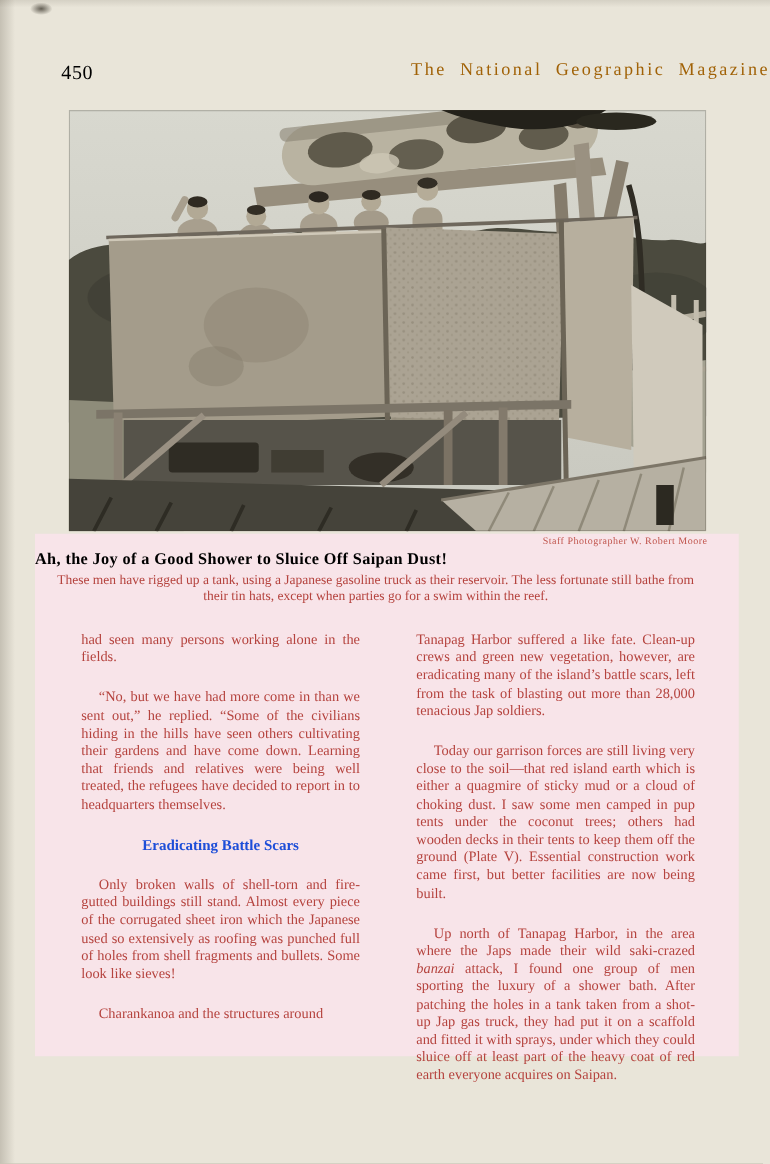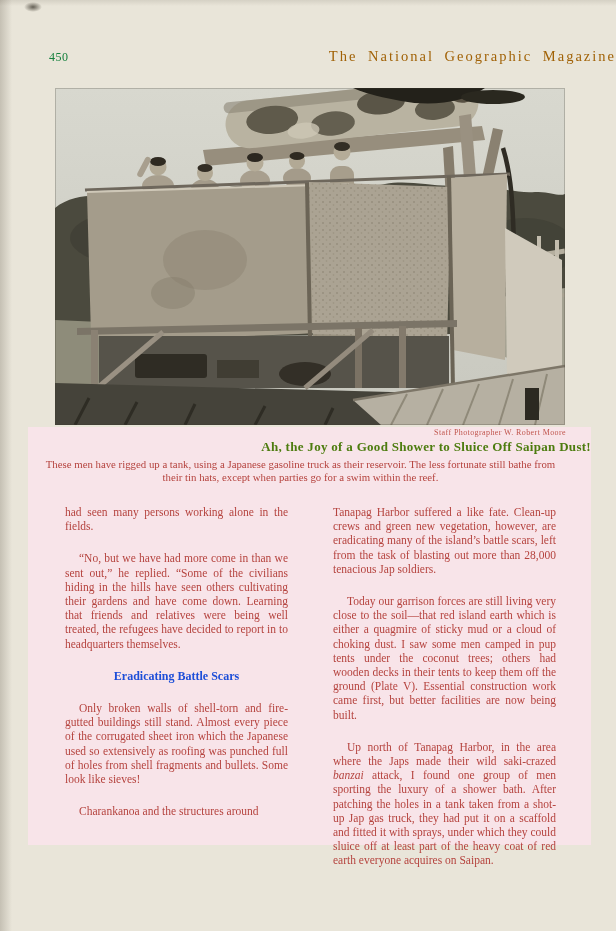--- a/index.html
+++ b/index.html
@@ -7,29 +7,29 @@
     position:relative;width:616px;height:931px;margin:0 auto;
     background:#e9e5d9;overflow:hidden;
     font-family:"Liberation Serif","DejaVu Serif",serif;
   }
   .edge-left{position:absolute;left:0;top:0;bottom:0;width:12px;
     background:linear-gradient(90deg,rgba(70,62,48,.22),rgba(70,62,48,0));pointer-events:none;}
   .edge-top{position:absolute;left:0;top:0;right:0;height:6px;
     background:linear-gradient(180deg,rgba(70,62,48,.12),rgba(70,62,48,0));pointer-events:none;}
   .smudge{position:absolute;left:24px;top:2px;width:18px;height:10px;border-radius:50%;
     background:radial-gradient(closest-side,rgba(55,50,40,.75),rgba(55,50,40,0));}
-  .page-number{position:absolute;left:49px;top:50px;font-size:12px;color:#15803d;letter-spacing:.5px;}
+  .page-number{position:absolute;left:49px;top:50px;font-size:16px;color:#000000;letter-spacing:.5px;}
   .mag-title{position:absolute;left:0;right:0;top:48px;text-align:right;
     font-size:14.5px;color:#a16207;letter-spacing:2px;word-spacing:5px;}
   .photo{position:absolute;left:55px;top:88px;width:510px;height:337px;box-shadow:0 0 0 1px rgba(58,54,44,.25) inset;}
   .photo svg{display:block;width:100%;height:100%;}
   .panel{position:absolute;left:28px;top:427px;width:563px;height:418px;background:#f8e4e9;}
   .credit{position:absolute;top:1px;right:25px;font-size:8px;color:#c1564e;letter-spacing:.4px;}
-  .cap-title{position:absolute;top:12px;left:0;right:0;text-align:right;
-    font-weight:bold;font-size:13px;color:#4d7c0f;letter-spacing:.3px;padding-left:35px;}
+  .cap-title{position:absolute;top:12px;left:0;right:0;text-align:left;
+    font-weight:bold;font-size:13px;color:#000000;letter-spacing:.3px;}
   .cap-body{position:absolute;top:31px;left:12px;right:30px;text-align:center;
     font-size:10.8px;line-height:12.6px;color:#b5433e;}
   .cols{position:absolute;top:60px;left:19px;width:527px;display:flex;gap:9px;}
   .col{width:259px;font-size:11.5px;line-height:14.2px;text-align:justify;color:#b5433e;}
   .col p{margin:18px;text-indent:14px;}
   .col p.noindent{text-indent:0;}
   .subhead{text-align:center;font-weight:bold;font-size:12px;color:#1d4ed8;margin:7px 0 6px;}
 </style>
 </head>
 <body>

